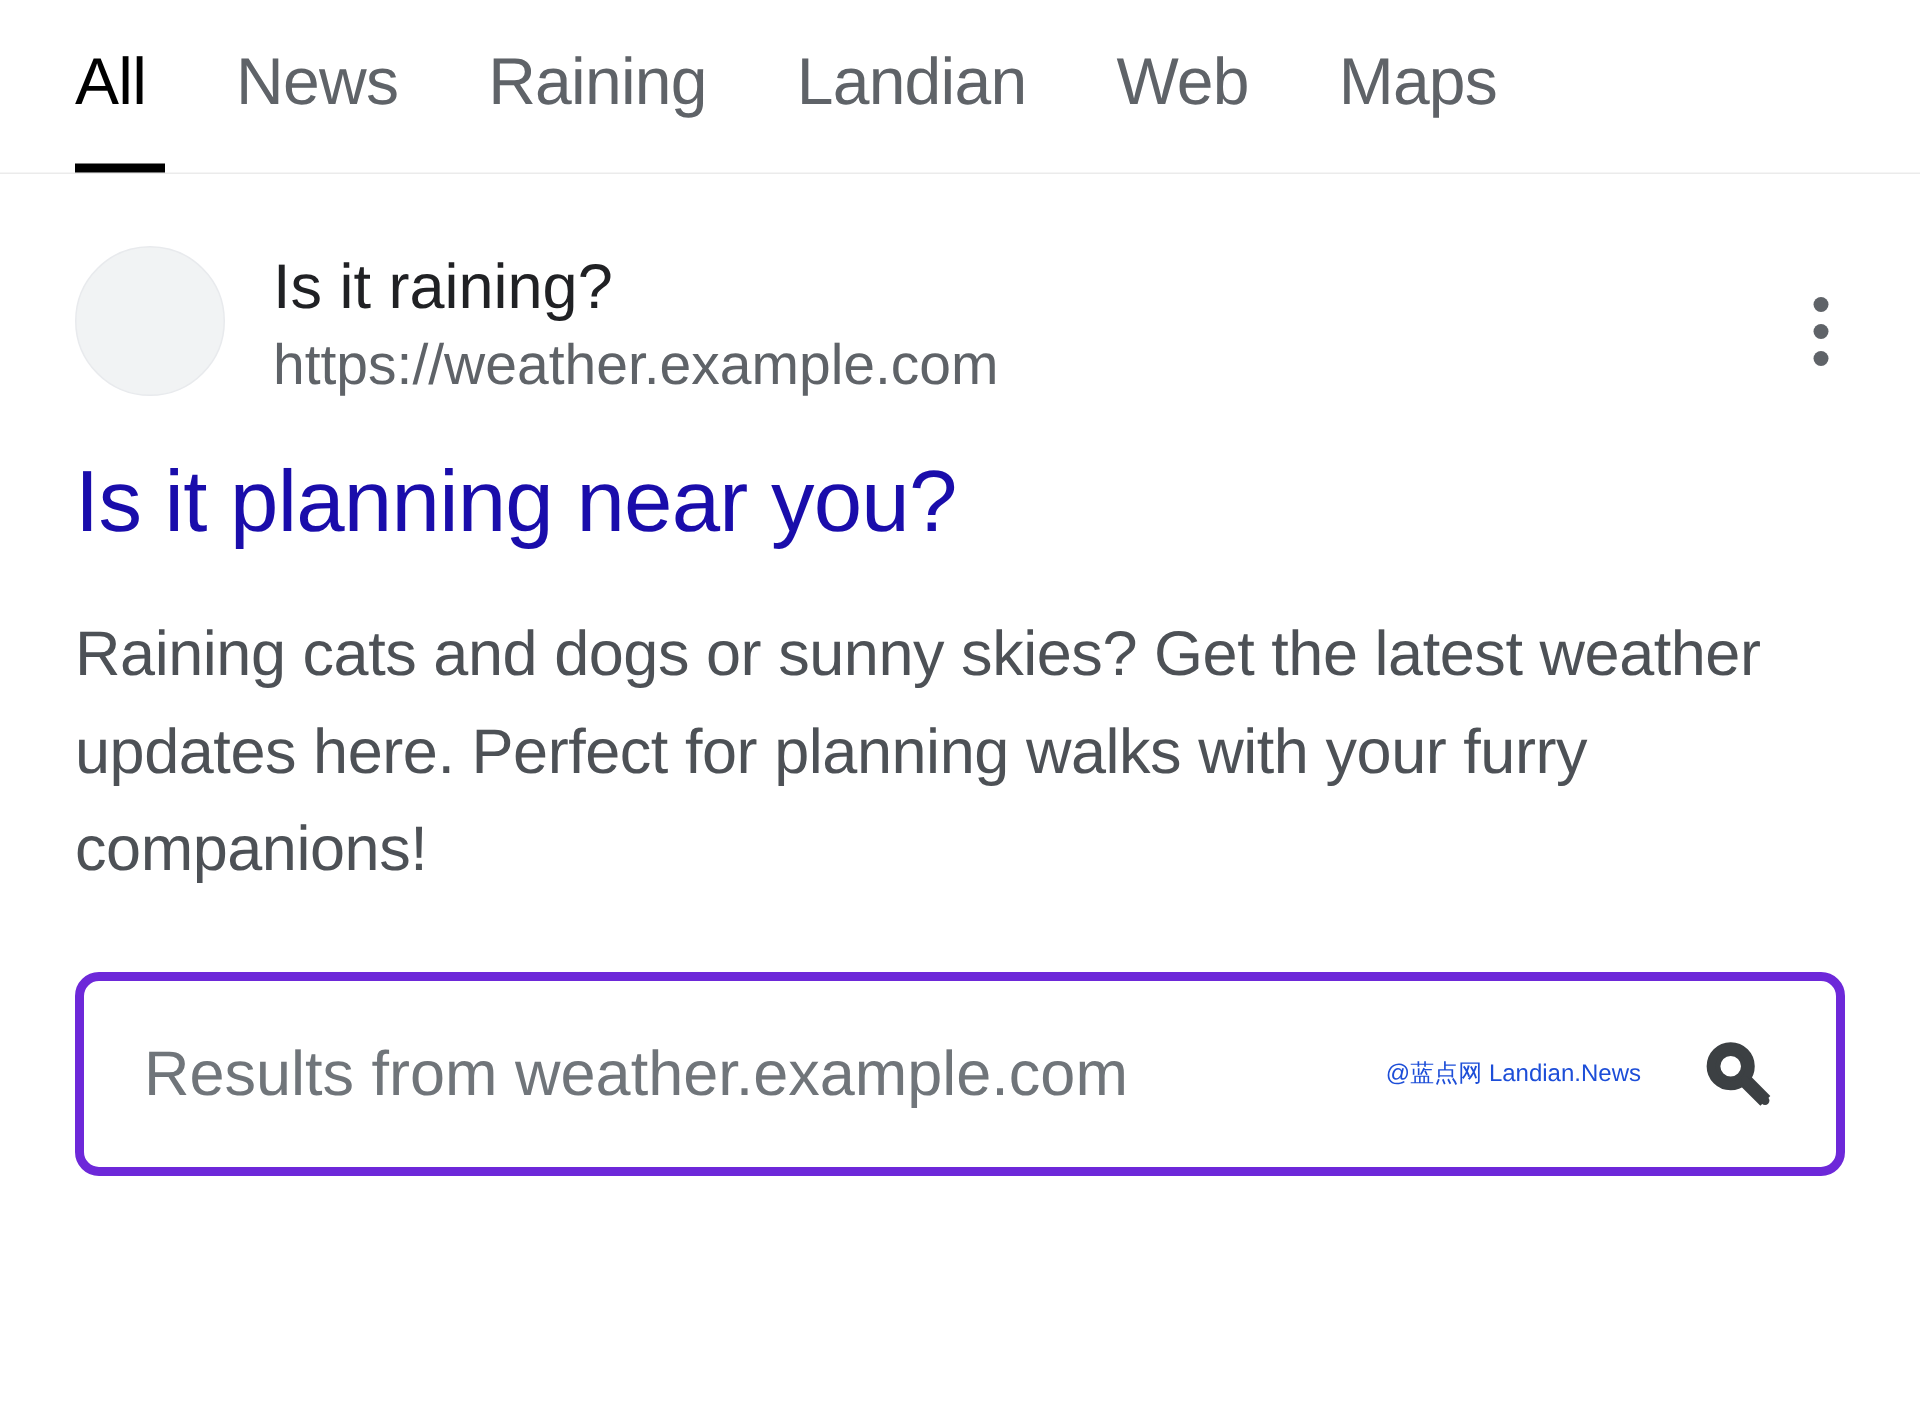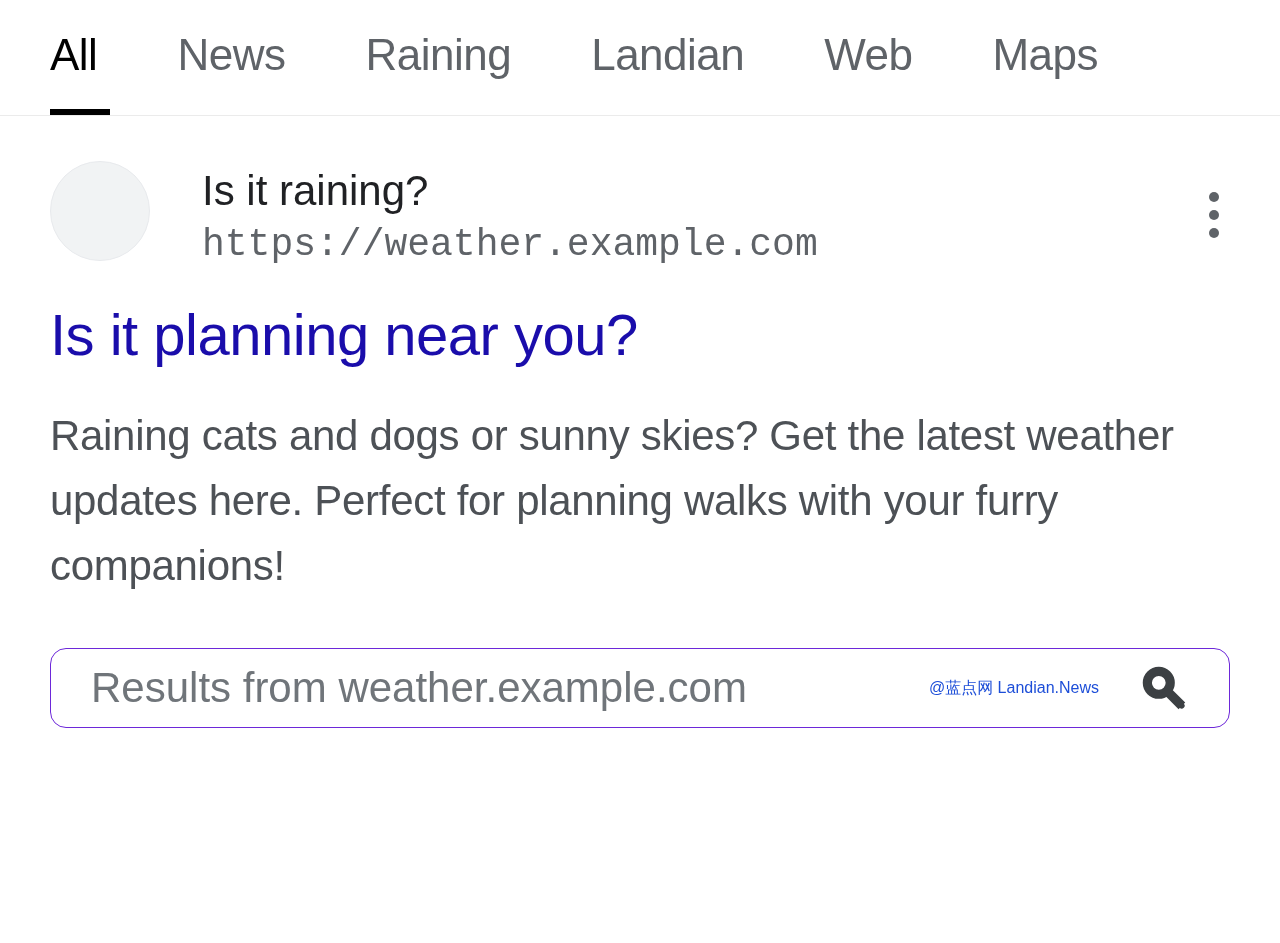--- a/index.html
+++ b/index.html
@@ -8,21 +8,21 @@
       box-sizing: border-box;
     }
     body {
       font-family: Arial, Roboto, sans-serif;
       background: #fff;
       color: #202124;
       width: 1280px;
     }
     .tabs {
       display: flex;
-      gap: 80px;
+      gap: 60px;
       padding: 30px 50px 0 50px;
       border-bottom: 1px solid #ebebeb;
     }
     .tab {
       font-size: 44px;
       color: #5f6368;
       padding-bottom: 35px;
       cursor: pointer;
       position: relative;
       letter-spacing: -0.5px;
@@ -38,22 +38,22 @@
       left: 0;
       width: 60px;
       height: 6px;
       background: #000;
     }
     .result {
       padding: 45px 50px 0 50px;
     }
     .result-header {
       display: flex;
-      align-items: flex-start;
-      gap: 52px;
+      align-items: center;
+      gap: 32px;
     }
     .favicon {
       width: 100px;
       height: 100px;
       border-radius: 50%;
       background: #f1f3f4;
       border: 1px solid #e8eaed;
       flex-shrink: 0;
     }
     .site-info {
@@ -61,21 +61,20 @@
       padding-top: 6px;
     }
     .site-name {
       font-size: 42px;
       color: #202124;
       margin-bottom: 8px;
     }
     .site-url {
       font-size: 38px;
       color: #5f6368;
-      font-family: Liberation Mono, monospace;
     }
     .more-dots {
       cursor: pointer;
       padding: 10px;
       margin-top: 20px;
     }
     .more-dots svg {
       width: 12px;
       height: 48px;
     }
@@ -90,23 +89,23 @@
       font-size: 42px;
       color: #4d5156;
       margin-top: 35px;
       line-height: 1.55;
       letter-spacing: -0.3px;
     }
     .sitelinks-search {
       display: flex;
       align-items: center;
       justify-content: space-between;
-      border: 1px solid #6d28d9;
+      border: 6px solid #6d28d9;
       border-radius: 16px;
-      padding: 14px 40px;
+      padding: 37px 40px;
       margin-top: 50px;
       position: relative;
     }
     .sitelinks-search input {
       border: none;
       outline: none;
       font-size: 42px;
       color: #5f6368;
       flex: 1;
       background: transparent;

